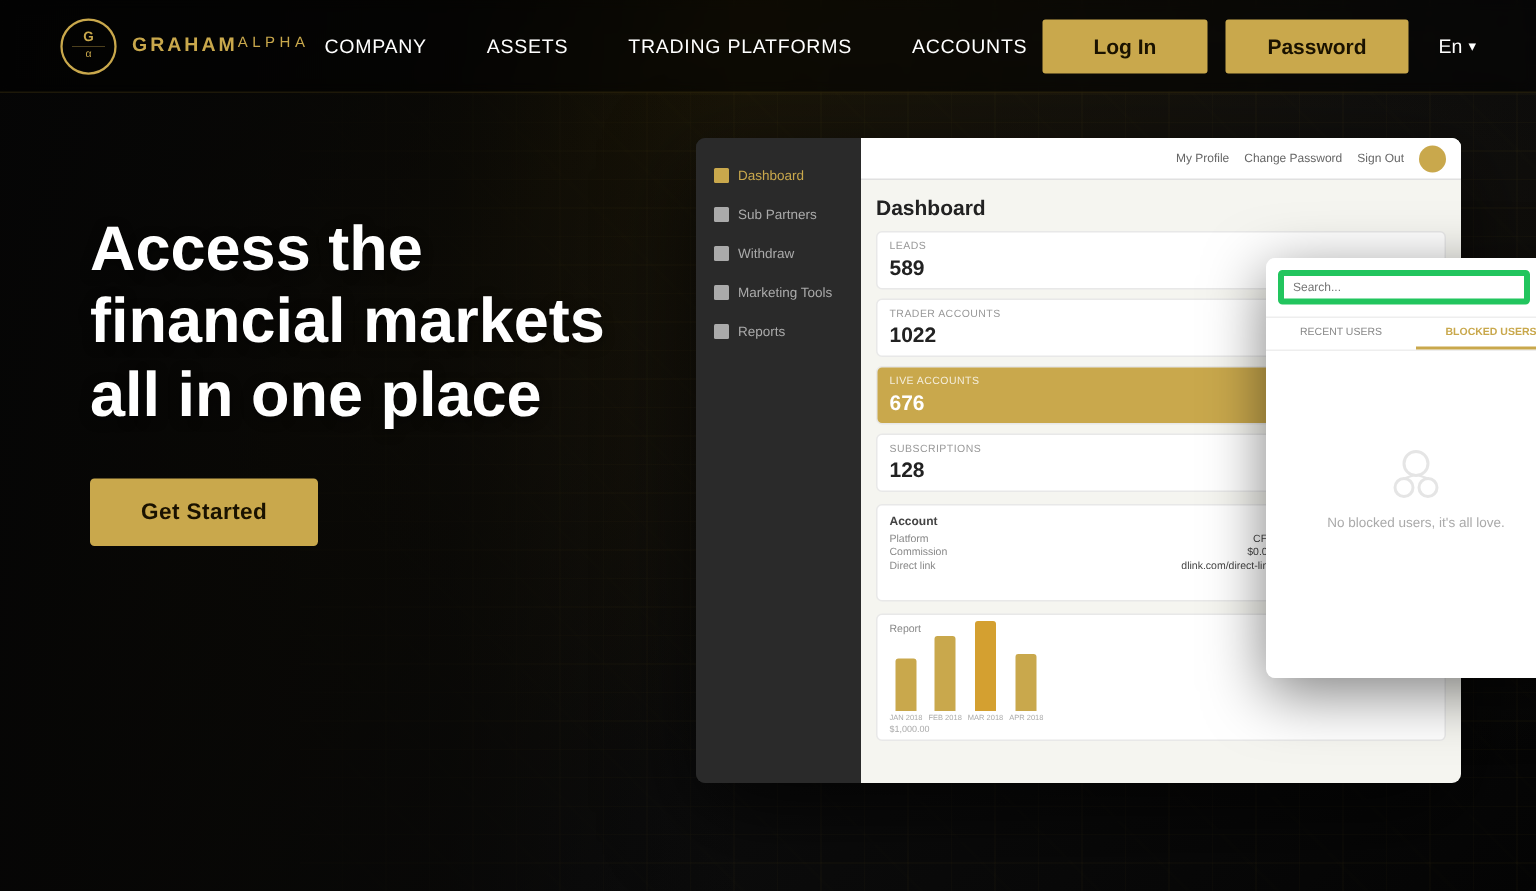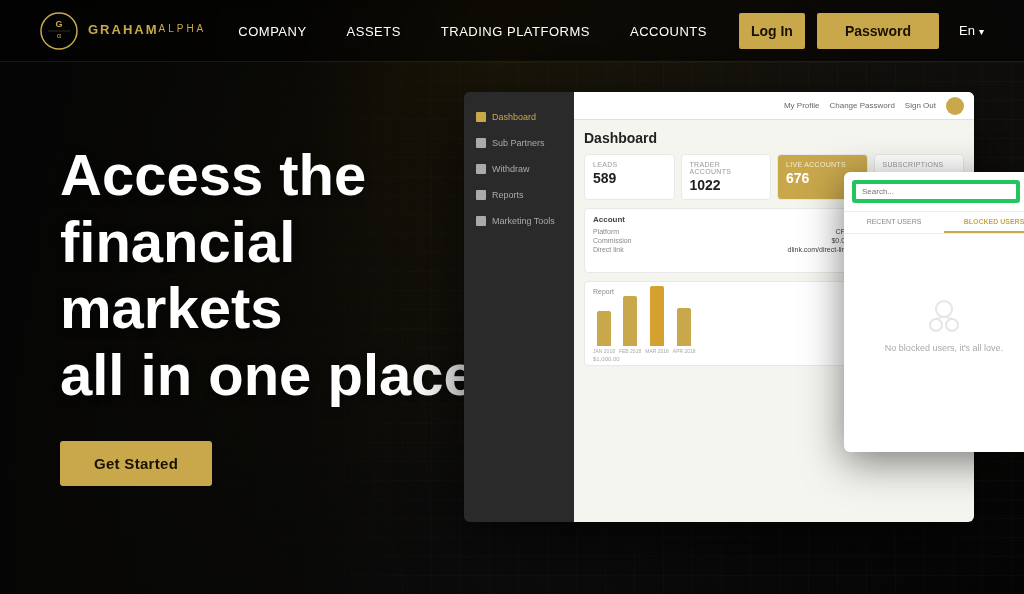--- a/index.html
+++ b/index.html
@@ -109,21 +109,21 @@
     .nav-actions {
       display: flex;
       align-items: center;
       gap: 12px;
     }
 
     .btn-login {
       background: #c9a84c;
       color: #1a1200;
       border: none;
-      padding: 10px 12px;
+      padding: 10px 34px;
       font-size: 14px;
       font-weight: 600;
       cursor: pointer;
       border-radius: 2px;
     }
 
     .btn-register {
       background: #c9a84c;
       color: #1a1200;
       border: none;
@@ -158,21 +158,21 @@
       padding: 60px 60px 0 60px;
       height: calc(594px - 62px);
     }
 
     .hero-text {
       flex: 0 0 420px;
       padding-top: 20px;
     }
 
     .hero-title {
-      font-size: 58px;
+      font-size: 42px;
       font-weight: 800;
       line-height: 1.15;
       color: #ffffff;
       margin-bottom: 32px;
       text-shadow: 0 2px 8px rgba(0,0,0,0.5);
     }
 
     .btn-get-started {
       background: #c9a84c;
       color: #1a1200;
@@ -278,20 +278,21 @@
       font-size: 14px;
       font-weight: 700;
       color: #222;
       margin-bottom: 8px;
     }
 
     .db-stats-row {
       display: flex;
       gap: 6px;
       margin-bottom: 8px;
+      flex-direction: column;
     }
 
     .db-stat-card {
       flex: 1;
       background: #fff;
       border-radius: 4px;
       padding: 6px 8px;
       border: 1px solid #e8e8e8;
     }
 
@@ -570,25 +571,25 @@
         <div class="db-sidebar-item">
           <div class="si-icon"></div>
           <span>Sub Partners</span>
         </div>
         <div class="db-sidebar-item">
           <div class="si-icon"></div>
           <span>Withdraw</span>
         </div>
         <div class="db-sidebar-item">
           <div class="si-icon"></div>
-          <span>Reports</span>
+          <span>Marketing Tools</span>
         </div>
         <div class="db-sidebar-item">
           <div class="si-icon"></div>
-          <span>Marketing Tools</span>
+          <span>Reports</span>
         </div>
       </div>
 
       <div class="db-content">
 
         <div class="db-topbar">
           <span class="db-topbar-item">My Profile</span>
           <span class="db-topbar-item">Change Password</span>
           <span class="db-topbar-item">Sign Out</span>
           <div class="db-topbar-avatar"></div>

